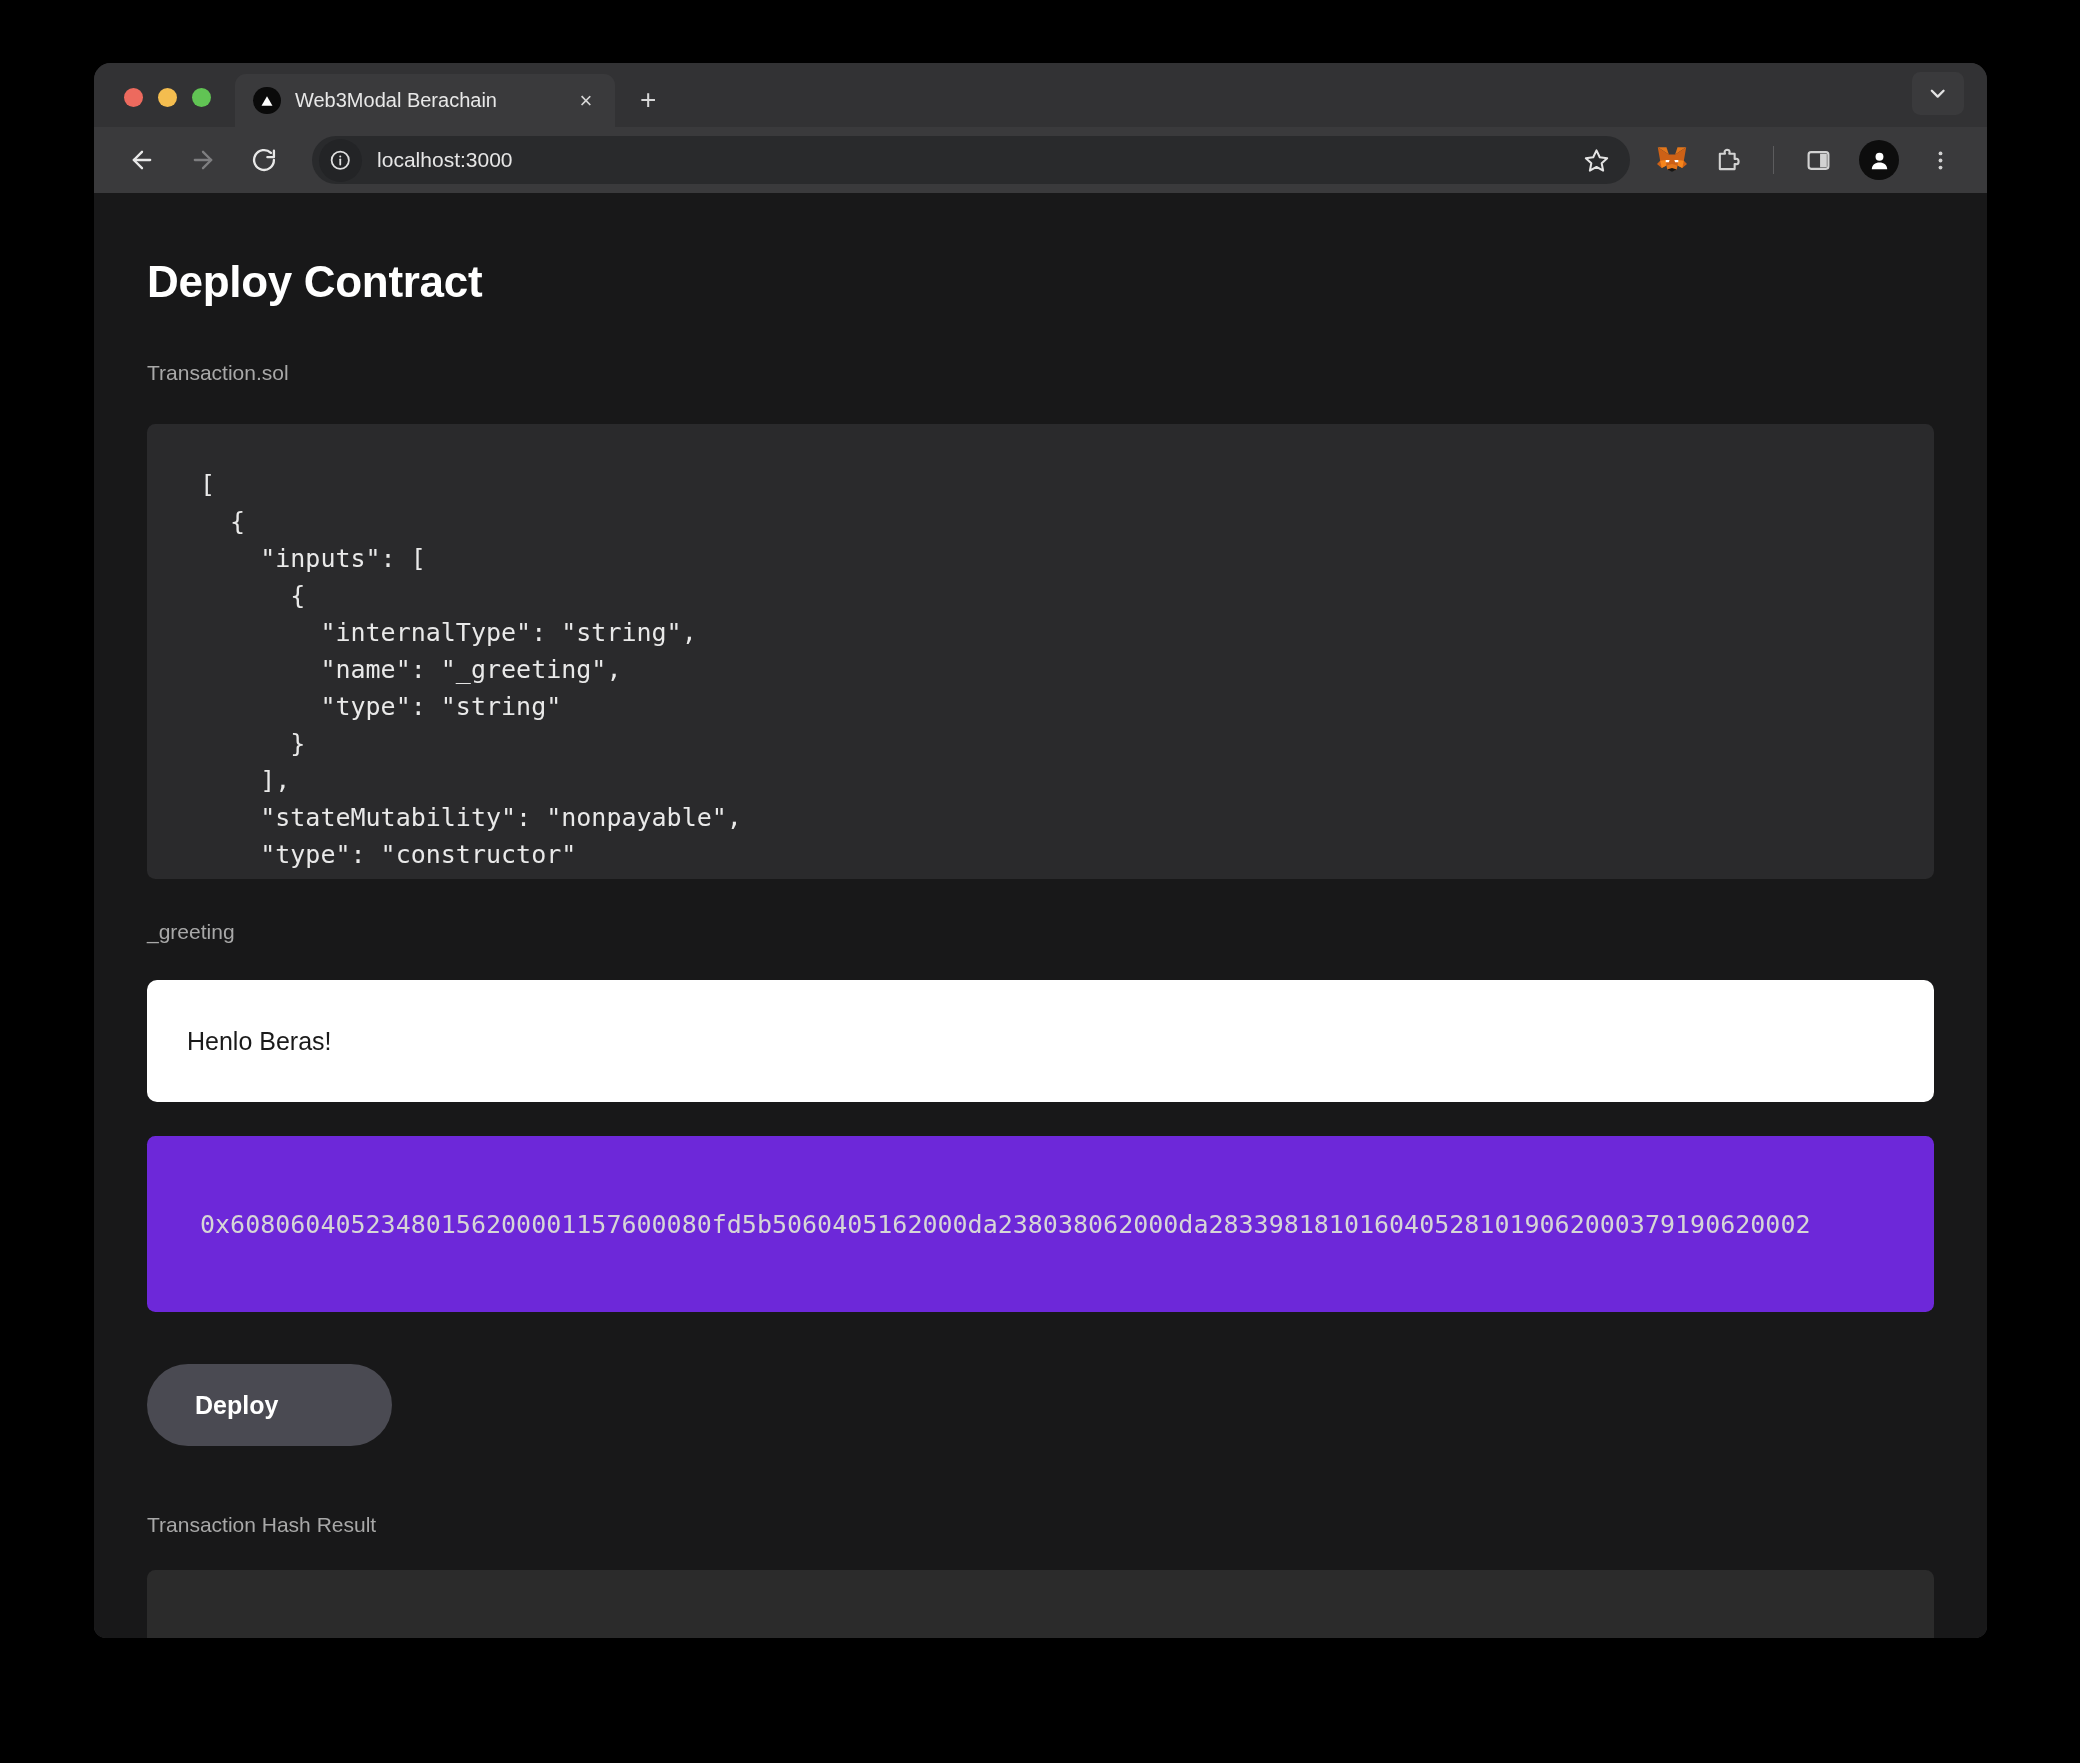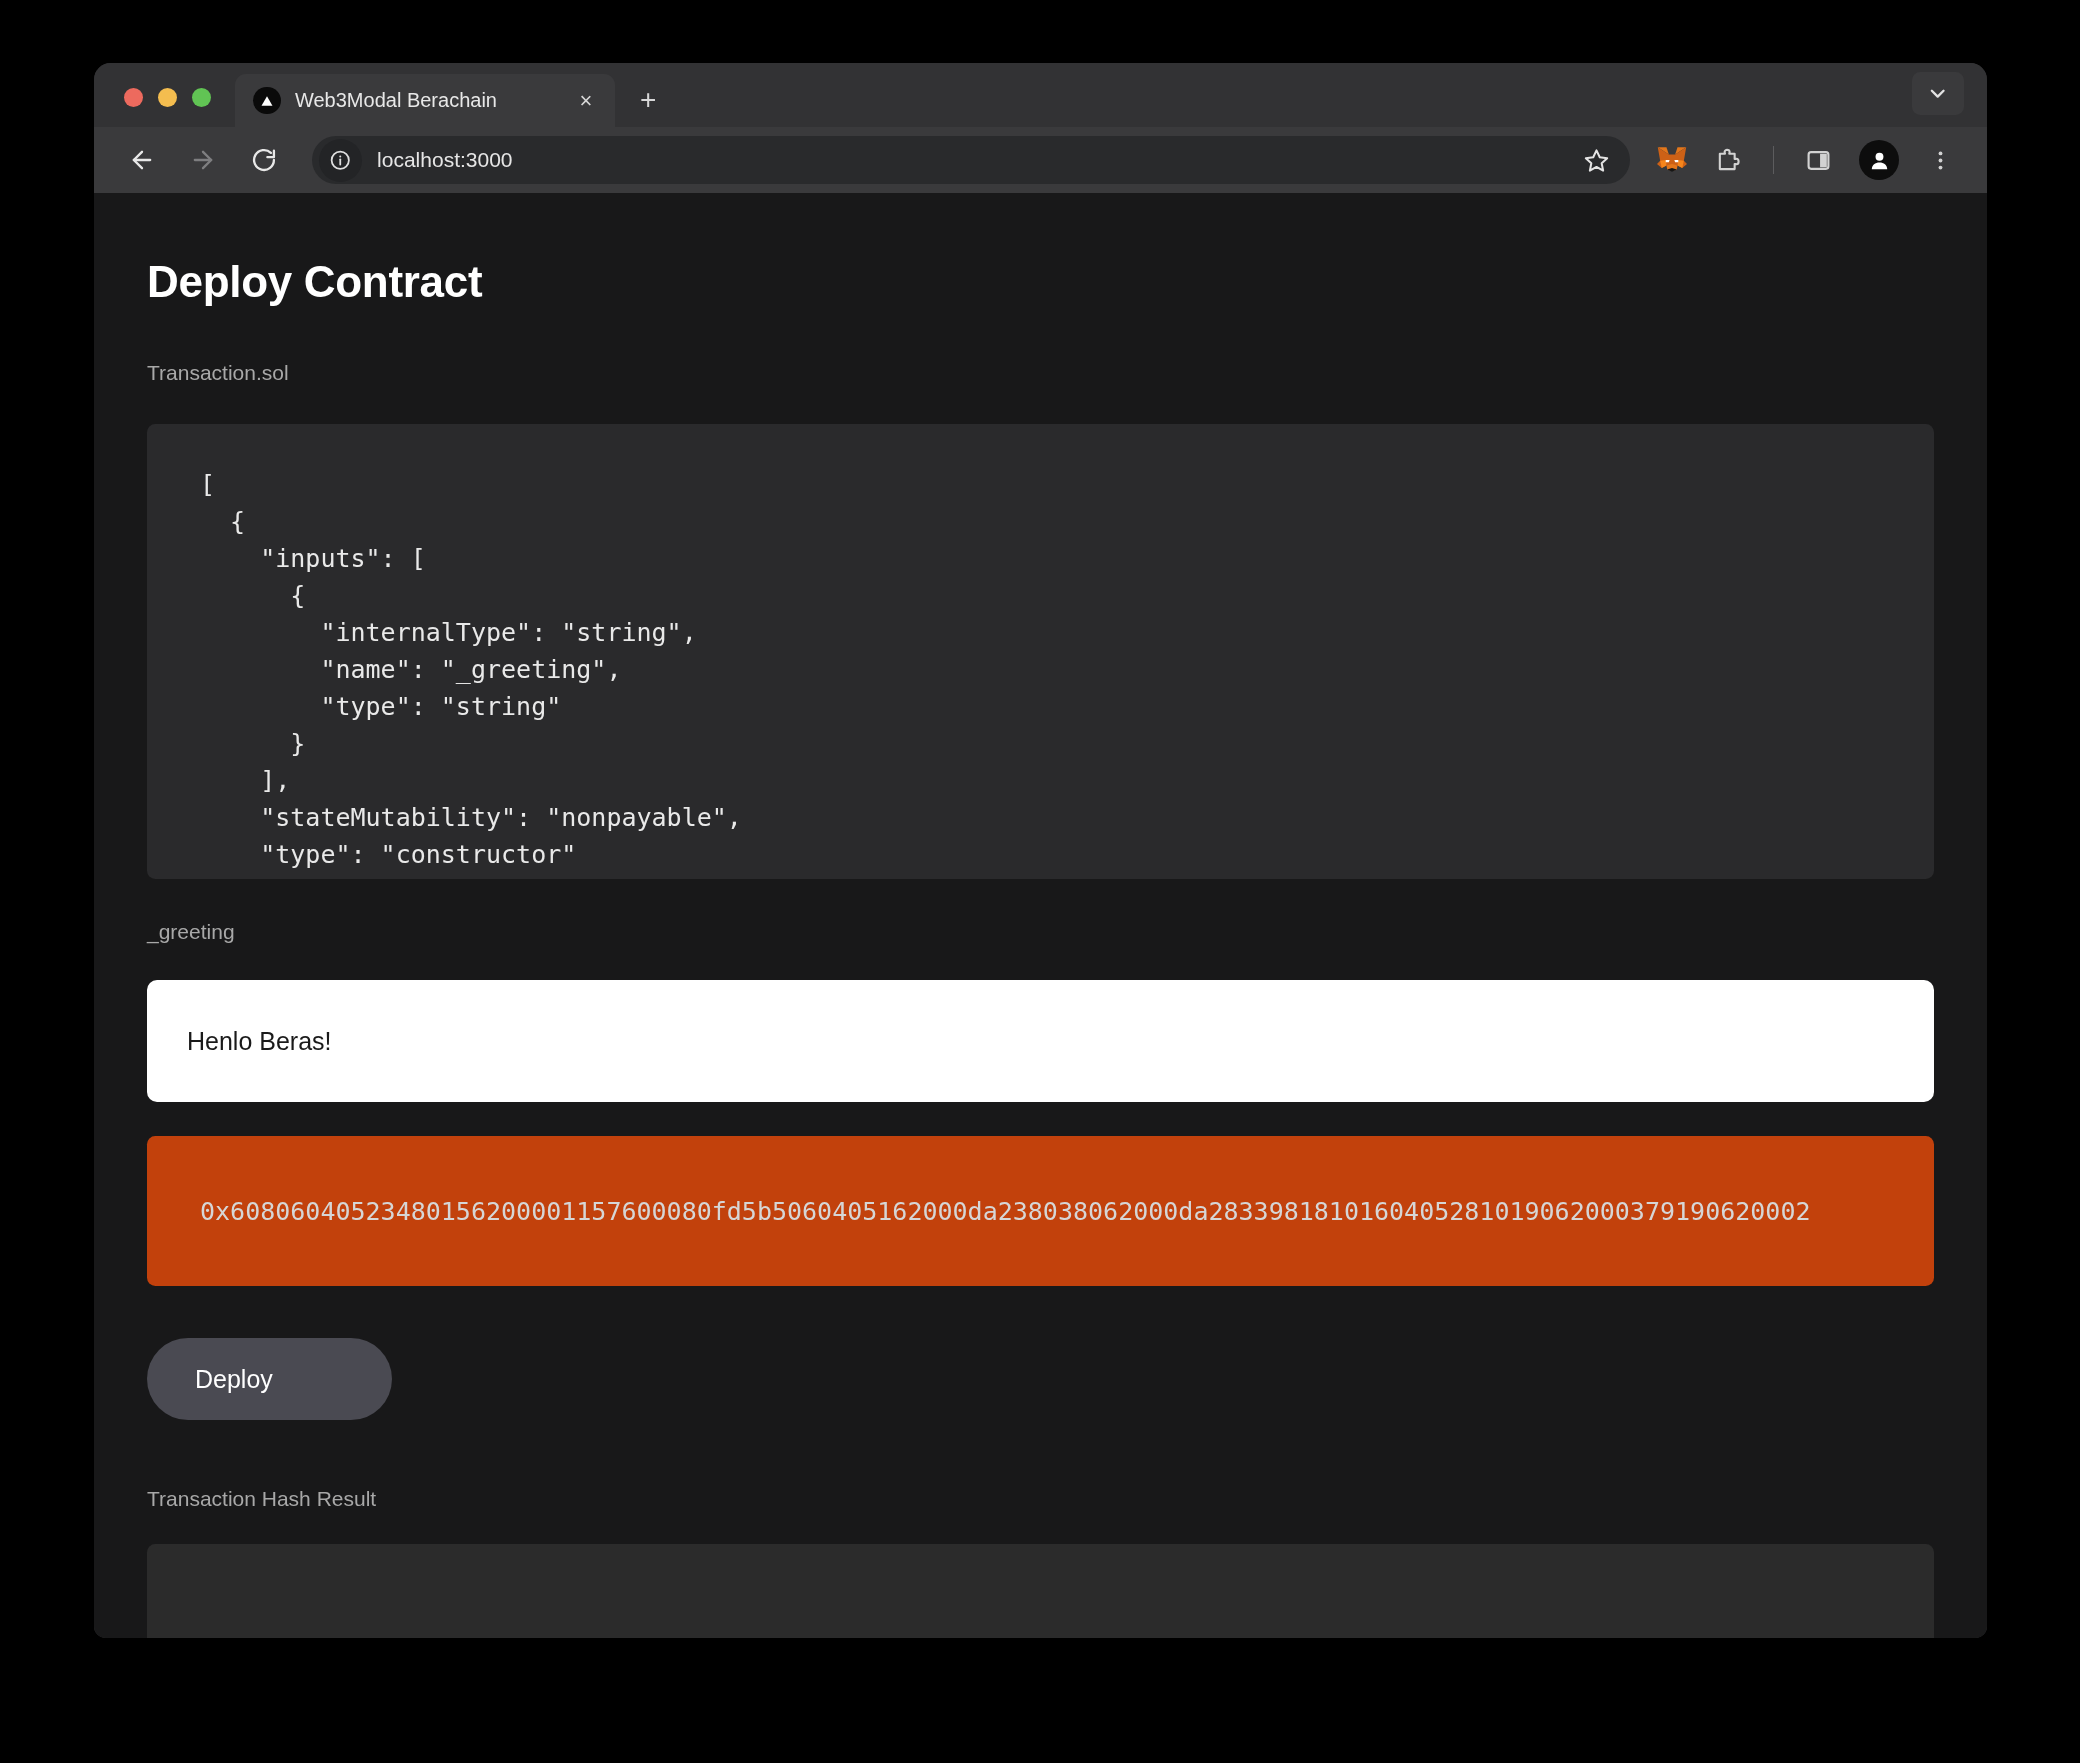--- a/index.html
+++ b/index.html
@@ -188,22 +188,22 @@
     border-radius:10px;
     padding:0 40px;
     font-family:"Liberation Sans", sans-serif;
     font-size:25px;
     color:#1a1a1a;
   }
 
   #bytecode-label{ margin-top:39px; }
   #bytecode-box{
     margin-top:34px;
-    height:150px;
-    background:#c2410c;
+    height:176px;
+    background:#6d28d9;
     border-radius:8.3px;
     padding:0 0 0 53px;
     display:flex; align-items:center;
     overflow:hidden;
   }
   #bytecode-text{
     color:#d6d6d6;
     font-family:"DejaVu Sans Mono", monospace;
     font-size:25px;
     white-space:nowrap;
@@ -214,20 +214,21 @@
     margin-top:52px;
     width:245px; height:82px;
     background:#4a4a52;
     border:none;
     border-radius:41px;
     color:#ffffff;
     font-family:"Liberation Sans", sans-serif;
     font-size:25px;
     text-align:left;
     padding-left:48px;
+    font-weight:bold;
   }
 
   #tx-hash-label{ margin-top:67px; }
   #tx-hash-box{
     margin-top:33px;
     height:100px;
     background:#2b2b2b;
     border-radius:8.3px 8.3px 0 0;
   }
 </style>

